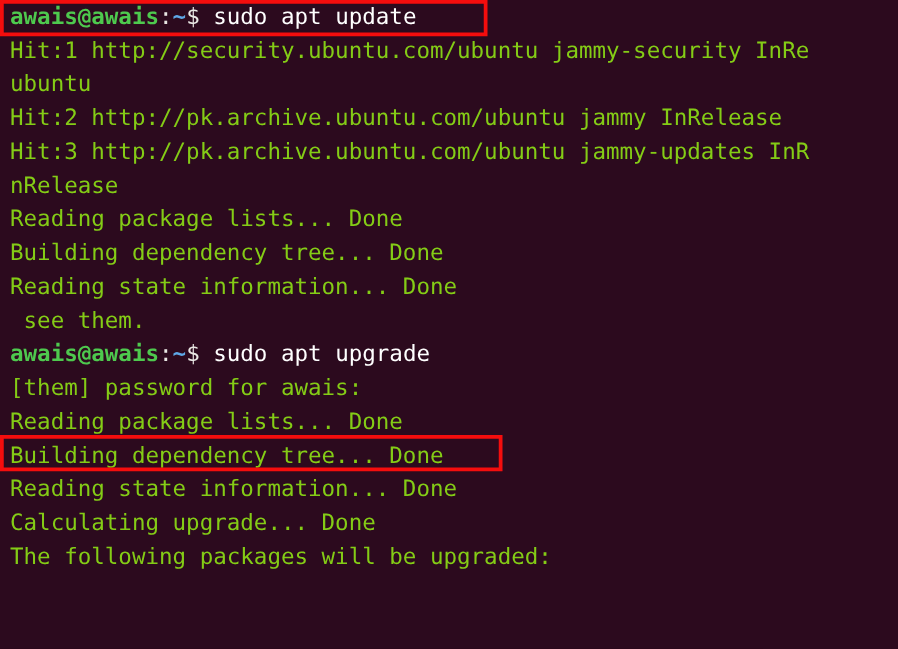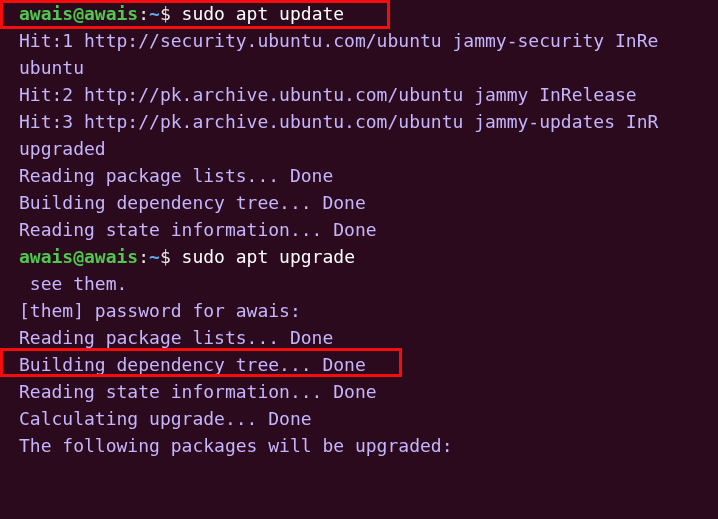--- a/index.html
+++ b/index.html
@@ -17,55 +17,55 @@
     font-size:18px;
     line-height:27px;
     color:#e8e6e3;
     padding:0;
     overflow:hidden;
     letter-spacing:0px;
   }
   .line {
     height:27px;
     white-space:pre;
-    padding-left:19px;
+    padding-left:8px;
     font-size:18px;
     line-height:27px;
   }
   .seg-user   { color:#4ec94e; font-weight:bold; }
   .seg-colon  { color:#e8e6e3; }
   .seg-path   { color:#5fa8e8; font-weight:bold; }
   .seg-dollar { color:#e8e6e3; }
   .seg-cmd    { color:#ffffff; }
-  .seg-out    { color:#c4b5fd; }
+  .seg-out    { color:#84cc16; }
 
   .highlight-box {
     position:absolute;
     border:3px solid #f50d0d;
     pointer-events:none;
     background:transparent;
     z-index:5;
   }
 </style>
 </head>
 <body>
 
 <div id="terminal">
   <div id="lines-container">
       <div class="line"><span class="seg-user">awais@awais</span><span class="seg-colon">:</span><span class="seg-path">~</span><span class="seg-dollar">$</span><span class="seg-cmd"> sudo apt update</span></div>
       <div class="line"><span class="seg-out">Hit:1 http://security.ubuntu.com/ubuntu jammy-security InRe</span></div>
       <div class="line"><span class="seg-out">ubuntu</span></div>
       <div class="line"><span class="seg-out">Hit:2 http://pk.archive.ubuntu.com/ubuntu jammy InRelease</span></div>
       <div class="line"><span class="seg-out">Hit:3 http://pk.archive.ubuntu.com/ubuntu jammy-updates InR</span></div>
-      <div class="line"><span class="seg-out">upgraded</span></div>
+      <div class="line"><span class="seg-out">nRelease</span></div>
       <div class="line"><span class="seg-out">Reading package lists... Done</span></div>
       <div class="line"><span class="seg-out">Building dependency tree... Done</span></div>
       <div class="line"><span class="seg-out">Reading state information... Done</span></div>
+      <div class="line"><span class="seg-out"> see them.</span></div>
       <div class="line"><span class="seg-user">awais@awais</span><span class="seg-colon">:</span><span class="seg-path">~</span><span class="seg-dollar">$</span><span class="seg-cmd"> sudo apt upgrade</span></div>
-      <div class="line"><span class="seg-out"> see them.</span></div>
       <div class="line"><span class="seg-out">[them] password for awais:</span></div>
       <div class="line"><span class="seg-out">Reading package lists... Done</span></div>
       <div class="line"><span class="seg-out">Building dependency tree... Done</span></div>
       <div class="line"><span class="seg-out">Reading state information... Done</span></div>
       <div class="line"><span class="seg-out">Calculating upgrade... Done</span></div>
       <div class="line"><span class="seg-out">The following packages will be upgraded:</span></div>
     </div>
   <div id="annotations-container">
       <div class="highlight-box" style="left: 0px; top: 0px; width: 390px; height: 29px; border-color: rgb(245, 13, 13);"></div>
       <div class="highlight-box" style="left: 0px; top: 348px; width: 402px; height: 29px; border-color: rgb(245, 13, 13);"></div>

